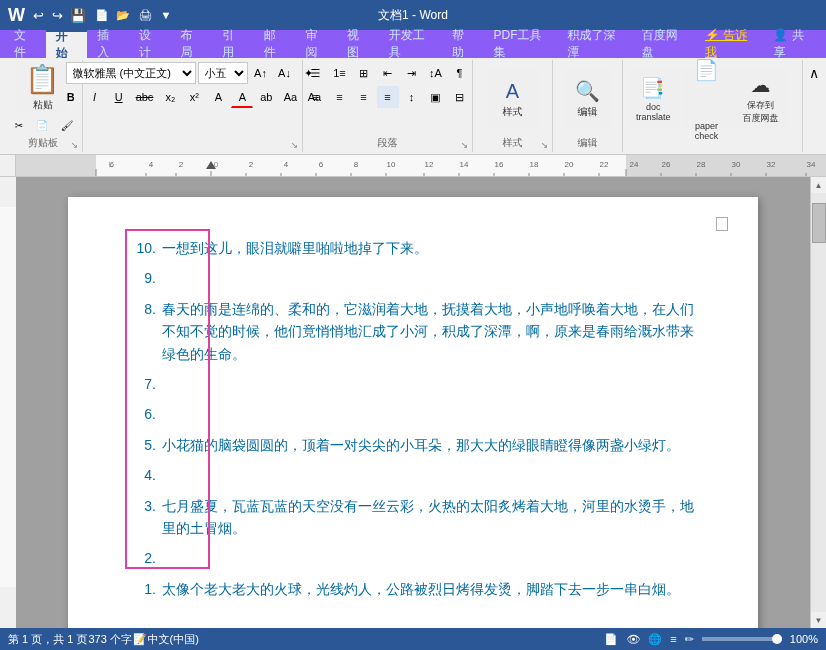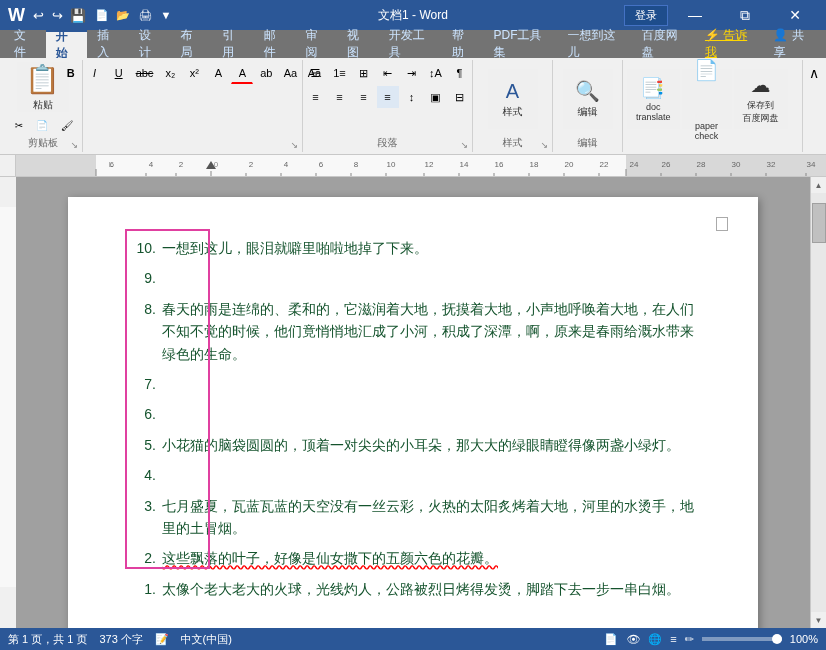--- a/index.html
+++ b/index.html
@@ -65,21 +65,21 @@
       background: #1e4d8c;
       border: 1px solid #4472c4;
       color: white;
       padding: 2px 10px;
       font-size: 11px;
       cursor: pointer;
     }
 
     
     .ribbon-tabs {
-      background: #737373;
+      background: #8b5cf6;
       display: flex;
       align-items: center;
       padding: 0 4px;
       flex-shrink: 0;
     }
     .ribbon-tab {
       padding: 4px 10px;
       font-size: 12px;
       color: #cce4ff;
       cursor: pointer;
@@ -194,21 +194,21 @@
       border: 2px solid #e040a0;
       pointer-events: none;
     }
     .doc-list {
       list-style: none;
       padding: 0;
     }
     .doc-list li {
       margin-bottom: 8px;
       font-size: 14px;
-      color: #14532d;
+      color: #0369a1;
       line-height: 1.6;
       display: flex;
       gap: 6px;
     }
     .list-num {
       min-width: 28px;
       text-align: right;
     }
 
     
@@ -254,21 +254,21 @@
       height: 22px;
       display: flex;
       align-items: center;
       padding: 0 8px;
       font-size: 11px;
       flex-shrink: 0;
       justify-content: space-between;
     }
     .status-left {
       display: flex;
-      gap: 12px;
+      gap: 1px;
       align-items: center;
     }
     .status-right {
       display: flex;
       gap: 8px;
       align-items: center;
     }
     .zoom-slider {
       width: 80px;
       height: 4px;
@@ -359,43 +359,37 @@
       <span class="quick-icon">↪</span>
       <span class="quick-icon">💾</span>
       <span class="quick-icon" style="font-size:11px;">📄</span>
       <span class="quick-icon" style="font-size:11px;">📂</span>
       <span class="quick-icon" style="font-size:11px;">🖨</span>
       <span class="quick-icon" style="font-size:11px;">▼</span>
     </div>
   </div>
   <div class="title-bar-center">
     <span>文档1 - Word</span>
-  </div>
-  <div class="title-bar-right">
-    <button class="login-btn">登录</button>
-    <div class="win-btn">—</div>
-    <div class="win-btn">⧉</div>
-    <div class="win-btn close">✕</div>
   </div>
 </div>
 
 <div class="ribbon-tabs">
   <div class="ribbon-tab">文件</div>
   <div class="ribbon-tab active">开始</div>
   <div class="ribbon-tab">插入</div>
   <div class="ribbon-tab">设计</div>
   <div class="ribbon-tab">布局</div>
   <div class="ribbon-tab">引用</div>
   <div class="ribbon-tab">邮件</div>
   <div class="ribbon-tab">审阅</div>
   <div class="ribbon-tab">视图</div>
   <div class="ribbon-tab">开发工具</div>
   <div class="ribbon-tab">帮助</div>
   <div class="ribbon-tab">PDF工具集</div>
-  <div class="ribbon-tab">一想到这儿</div>
+  <div class="ribbon-tab">积成了深潭</div>
   <div class="ribbon-tab">百度网盘</div>
   <div class="ribbon-tab" style="color:#ffd700;text-decoration:underline;">⚡ 告诉我</div>
   <div class="ribbon-tab">👤 共享</div>
 </div>
 
 <div class="ribbon">
 
   <div class="ribbon-group-wrapper">
     <div class="group-content">
       <div style="display:flex;flex-direction:column;align-items:center;">
@@ -409,20 +403,31 @@
           <button class="small-btn" style="font-size:10px;">🖌</button>
         </div>
       </div>
     </div>
     <div class="group-name">剪贴板</div>
     <span class="expand-arrow">↘</span>
   </div>
 
   <div class="ribbon-group-wrapper" style="min-width:220px;">
     <div class="group-content" style="flex-direction:column;">
+      <div class="font-row-line">
+        <select class="font-select">
+          <option>微软雅黑 (中文正文)</option>
+        </select>
+        <select class="font-size-select">
+          <option>小五</option>
+        </select>
+        <button class="small-btn">A↑</button>
+        <button class="small-btn">A↓</button>
+        <button class="small-btn" style="font-size:11px;">✦</button>
+      </div>
       <div class="font-row-line">
         <button class="small-btn bold">B</button>
         <button class="small-btn italic">I</button>
         <button class="small-btn underline">U</button>
         <button class="small-btn" style="text-decoration:line-through;">abc</button>
         <button class="small-btn">x₂</button>
         <button class="small-btn">x²</button>
         <button class="small-btn">A</button>
         <button class="small-btn" style="border-bottom:2px solid red;">A</button>
         <button class="small-btn">ab</button>
@@ -606,21 +611,20 @@
         </li>
         <li>
           <span class="list-num">4.</span>
         </li>
         <li>
           <span class="list-num">3.</span>
           <span>七月盛夏，瓦蓝瓦蓝的天空没有一丝云彩，火热的太阳炙烤着大地，河里的水烫手，地里的土冒烟。</span>
         </li>
         <li>
           <span class="list-num">2.</span>
-          <span style="text-decoration:underline wavy red;">这些飘落的叶子，好像是仙女撒下的五颜六色的花瓣。</span>
         </li>
         <li>
           <span class="list-num">1.</span>
           <span>太像个老大老大的火球，光线灼人，公路被烈日烤得发烫，脚踏下去一步一串白烟。</span>
         </li>
       </ol>
     </div>
   </div>
 
   <div class="right-scrollbar">

